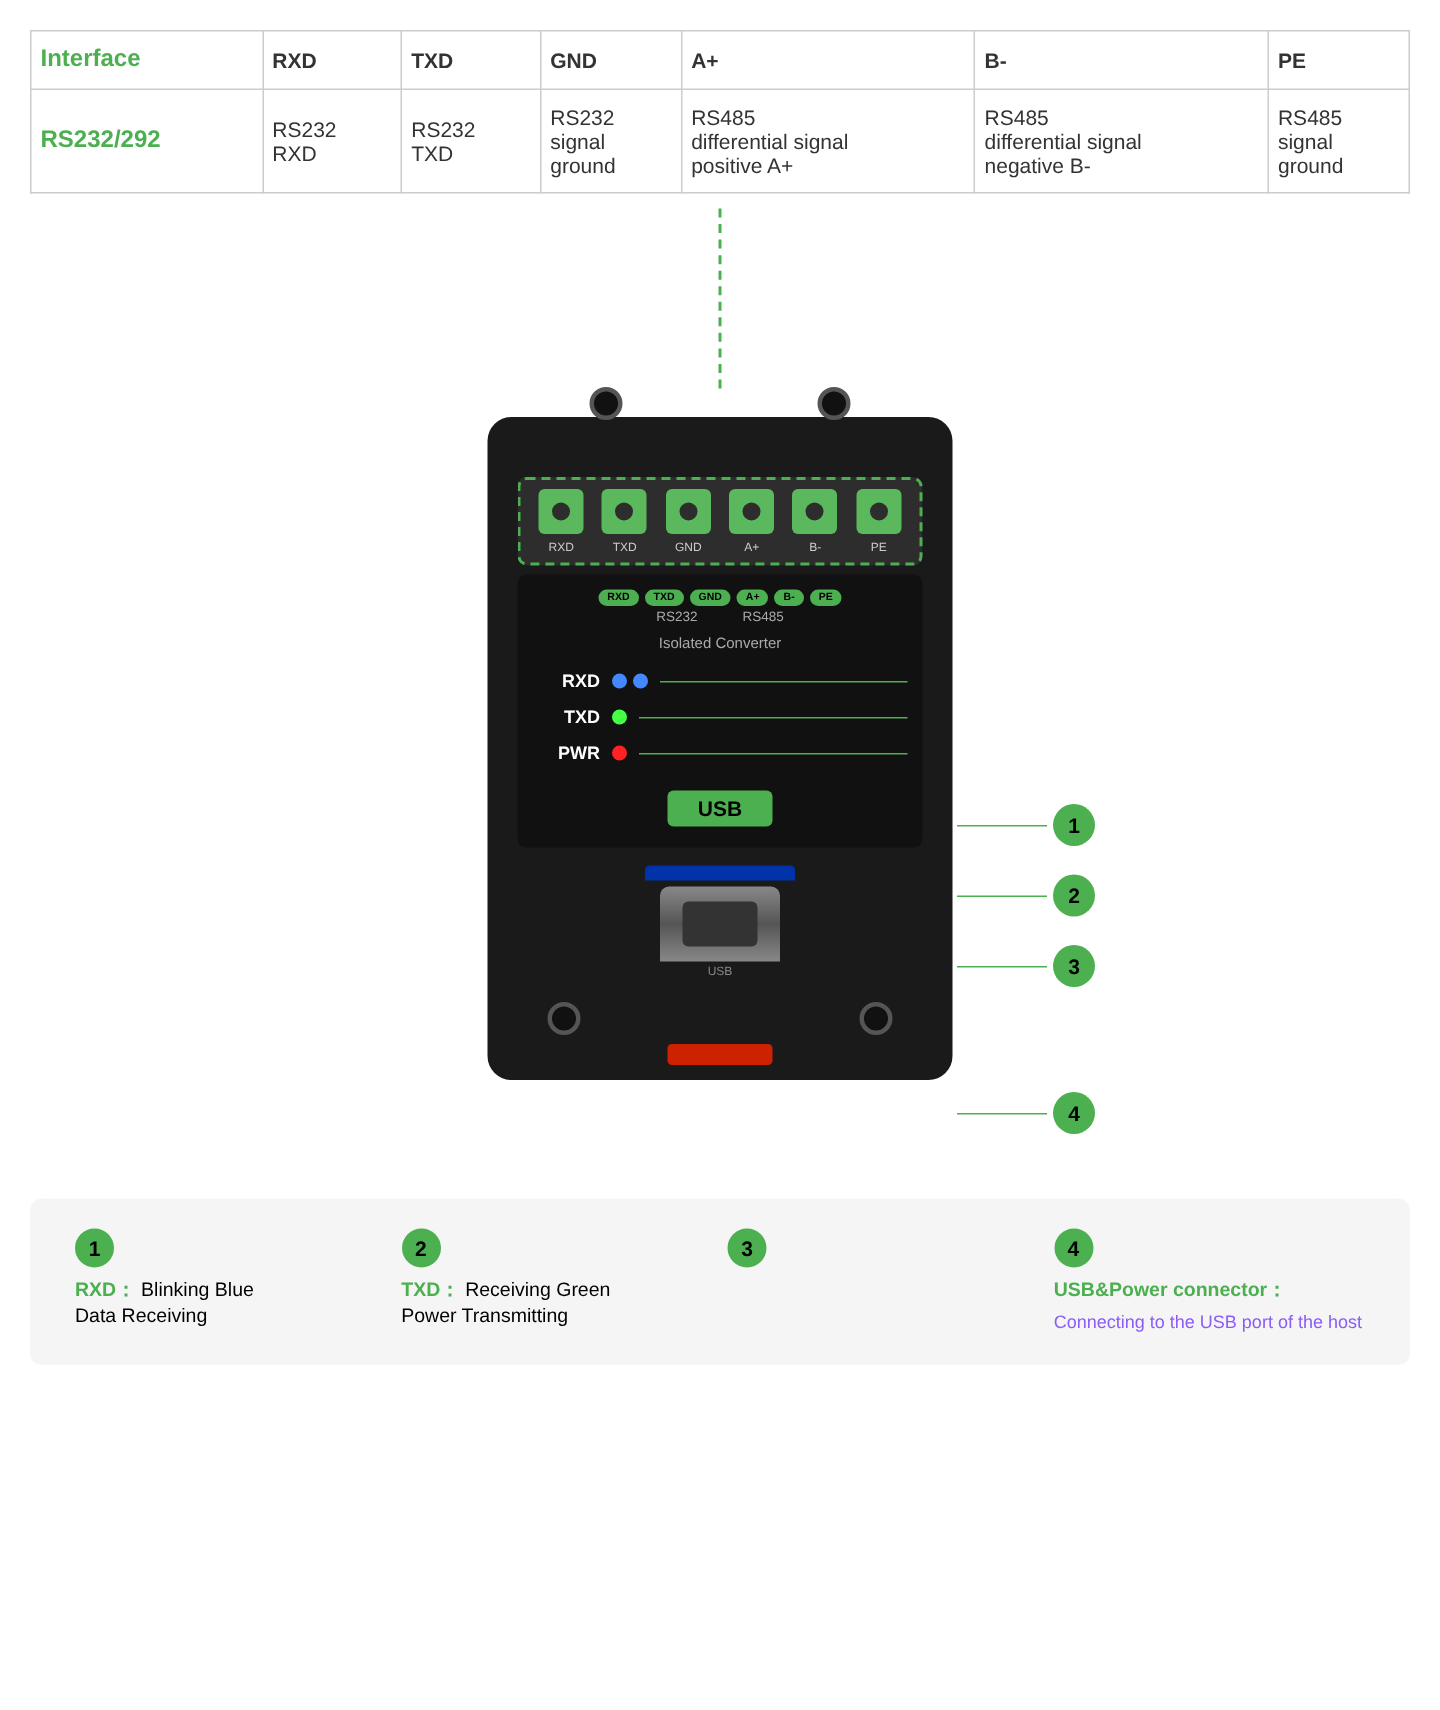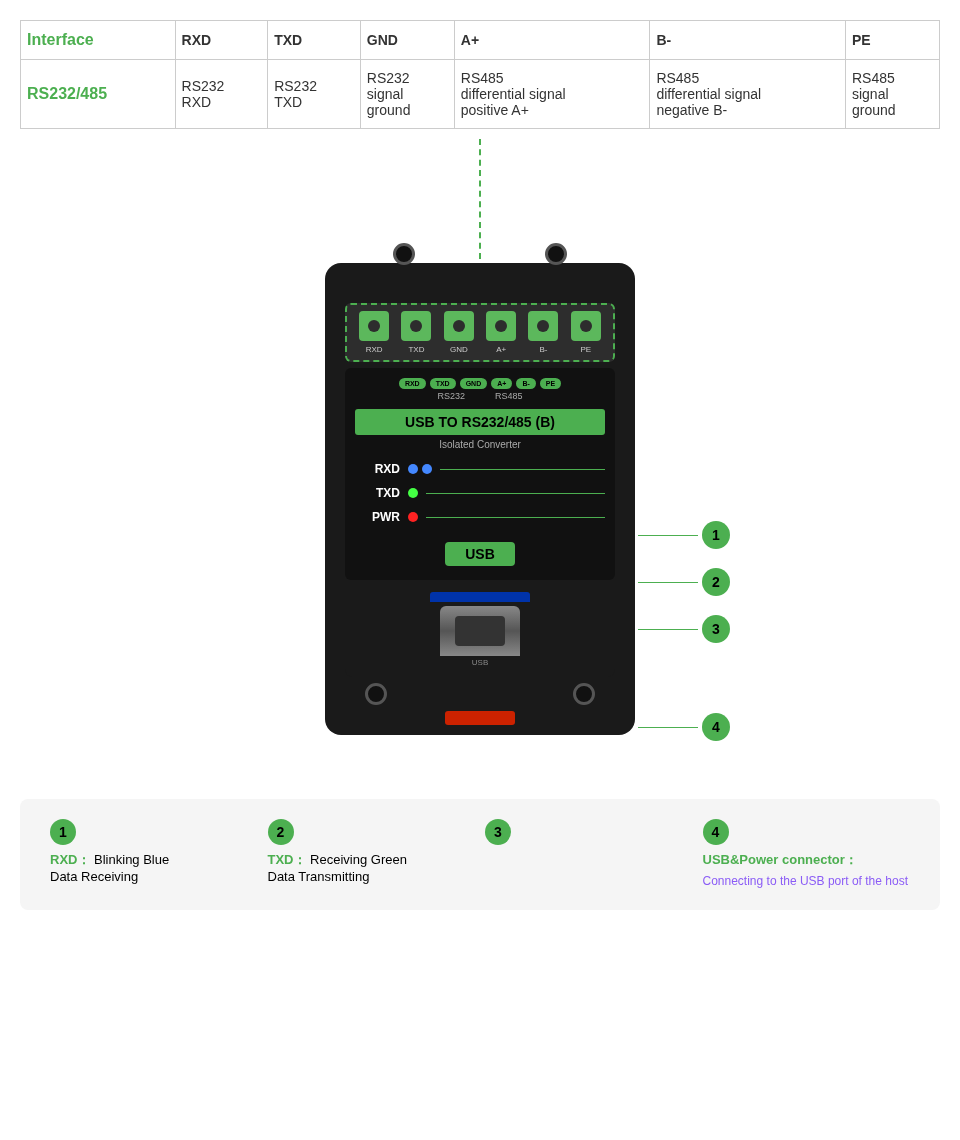--- a/index.html
+++ b/index.html
@@ -353,21 +353,21 @@
       <th>RXD</th>
       <th>TXD</th>
       <th>GND</th>
       <th>A+</th>
       <th>B-</th>
       <th>PE</th>
     </tr>
   </thead>
   <tbody>
     <tr>
-      <td>RS232/485</td>
+      <td>RS232/292</td>
       <td style="white-space:pre-line;">RS232
 RXD</td>
       <td style="white-space:pre-line;">RS232
 TXD</td>
       <td style="white-space:pre-line;">RS232
 signal
 ground</td>
       <td style="white-space:pre-line;">RS485
 differential signal
 positive A+</td>
@@ -441,21 +441,20 @@
           <span class="led-pill">GND</span>
           <span class="led-pill">A+</span>
           <span class="led-pill">B-</span>
           <span class="led-pill">PE</span>
         </div>
         <div class="led-section-labels">
           <span>RS232</span>
           <span>RS485</span>
         </div>
 
-        <div class="product-title">USB TO RS232/485 (B)</div>
         <div class="product-subtitle">Isolated Converter</div>
 
         <div class="indicator-row">
           <span class="indicator-label">RXD</span>
           <span class="indicator-dot dot-blue"></span>
           <span class="indicator-dot dot-blue"></span>
           <span class="indicator-line"></span>
         </div>
         <div class="indicator-row">
           <span class="indicator-label">TXD</span>
@@ -499,21 +498,21 @@
     <div class="legend-title">
       <span class="highlight">RXD：</span><span> Blinking Blue</span><br>
       <span>Data Receiving</span>
     </div>
   </div>
 
   <div class="legend-item">
     <div class="legend-badge">2</div>
     <div class="legend-title">
       <span class="highlight">TXD：</span><span> Receiving Green</span><br>
-      <span>Data Transmitting</span>
+      <span>Power Transmitting</span>
     </div>
   </div>
 
   <div class="legend-item">
     <div class="legend-badge">3</div>
   </div>
 
   <div class="legend-item">
     <div class="legend-badge">4</div>
     <div class="legend-title">

